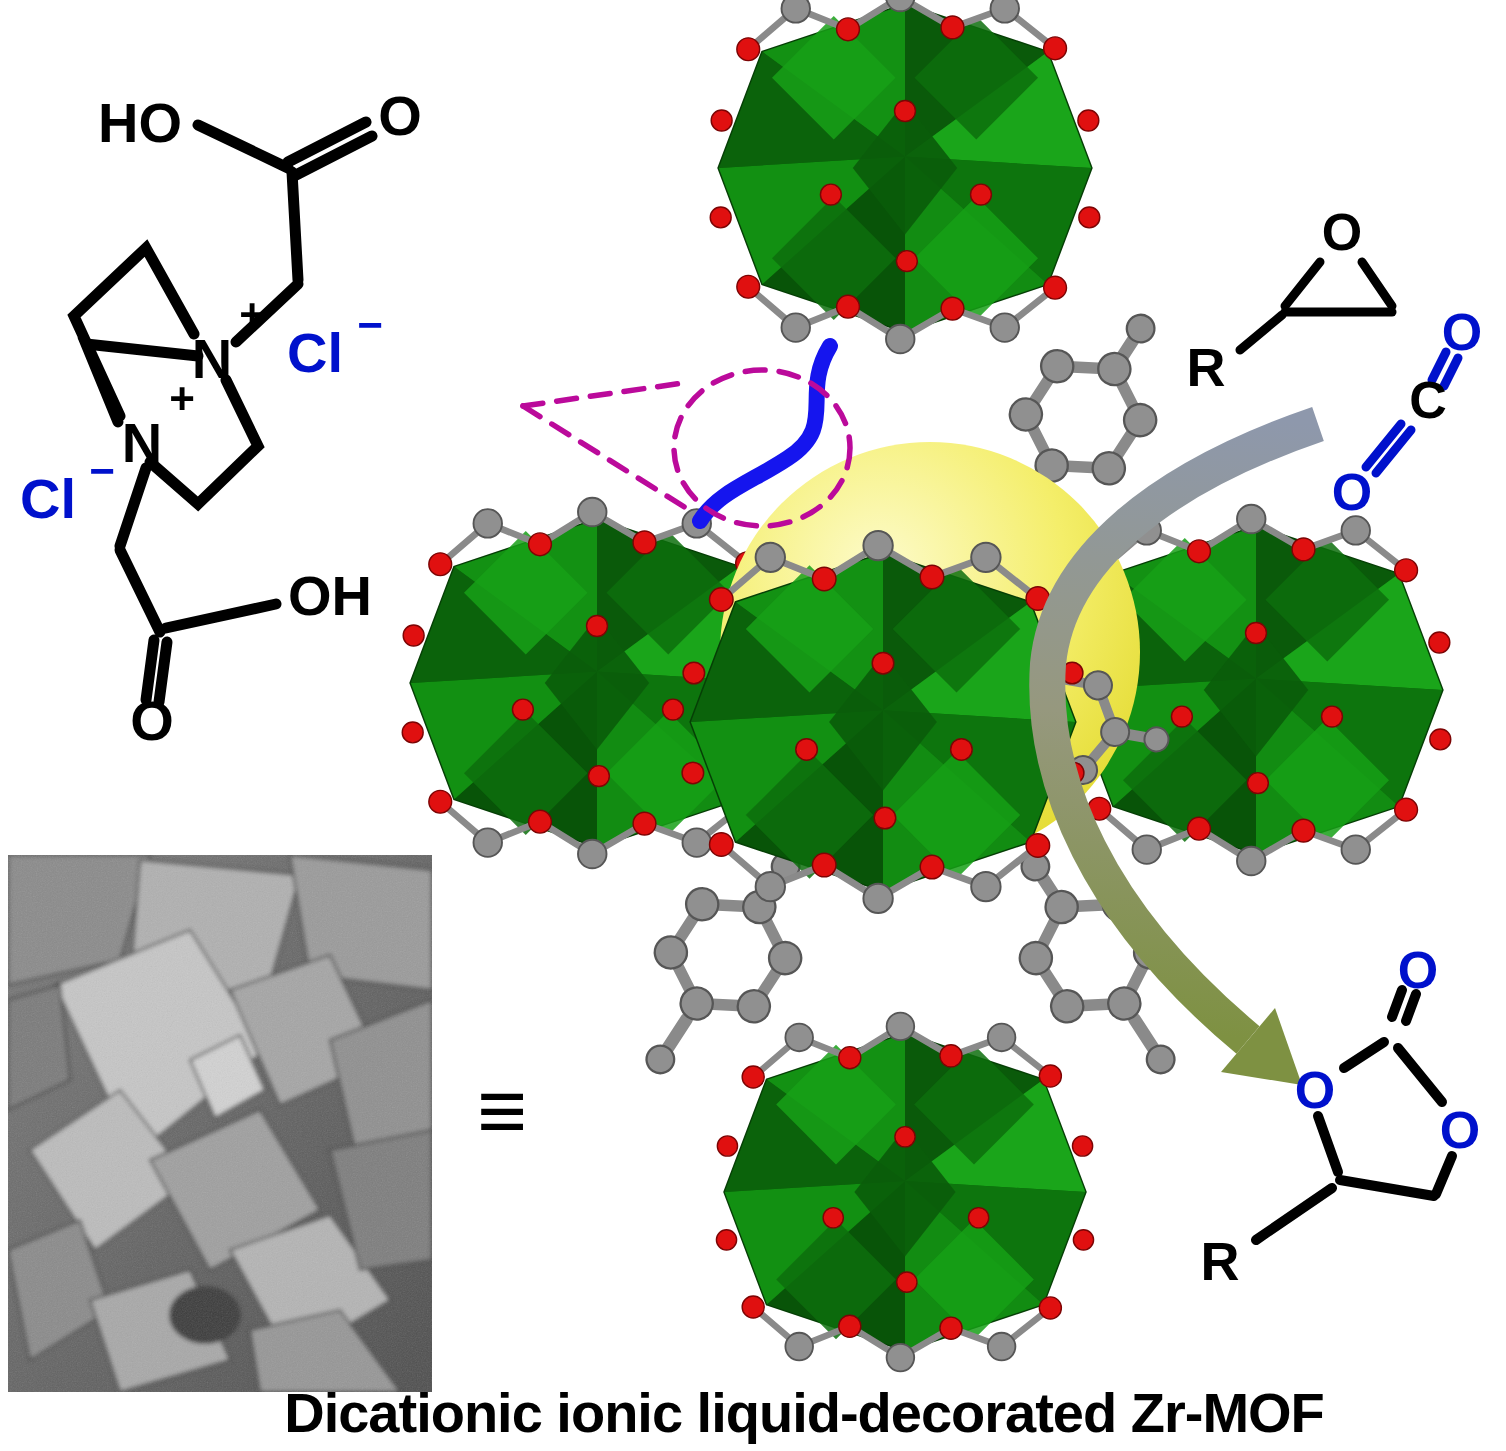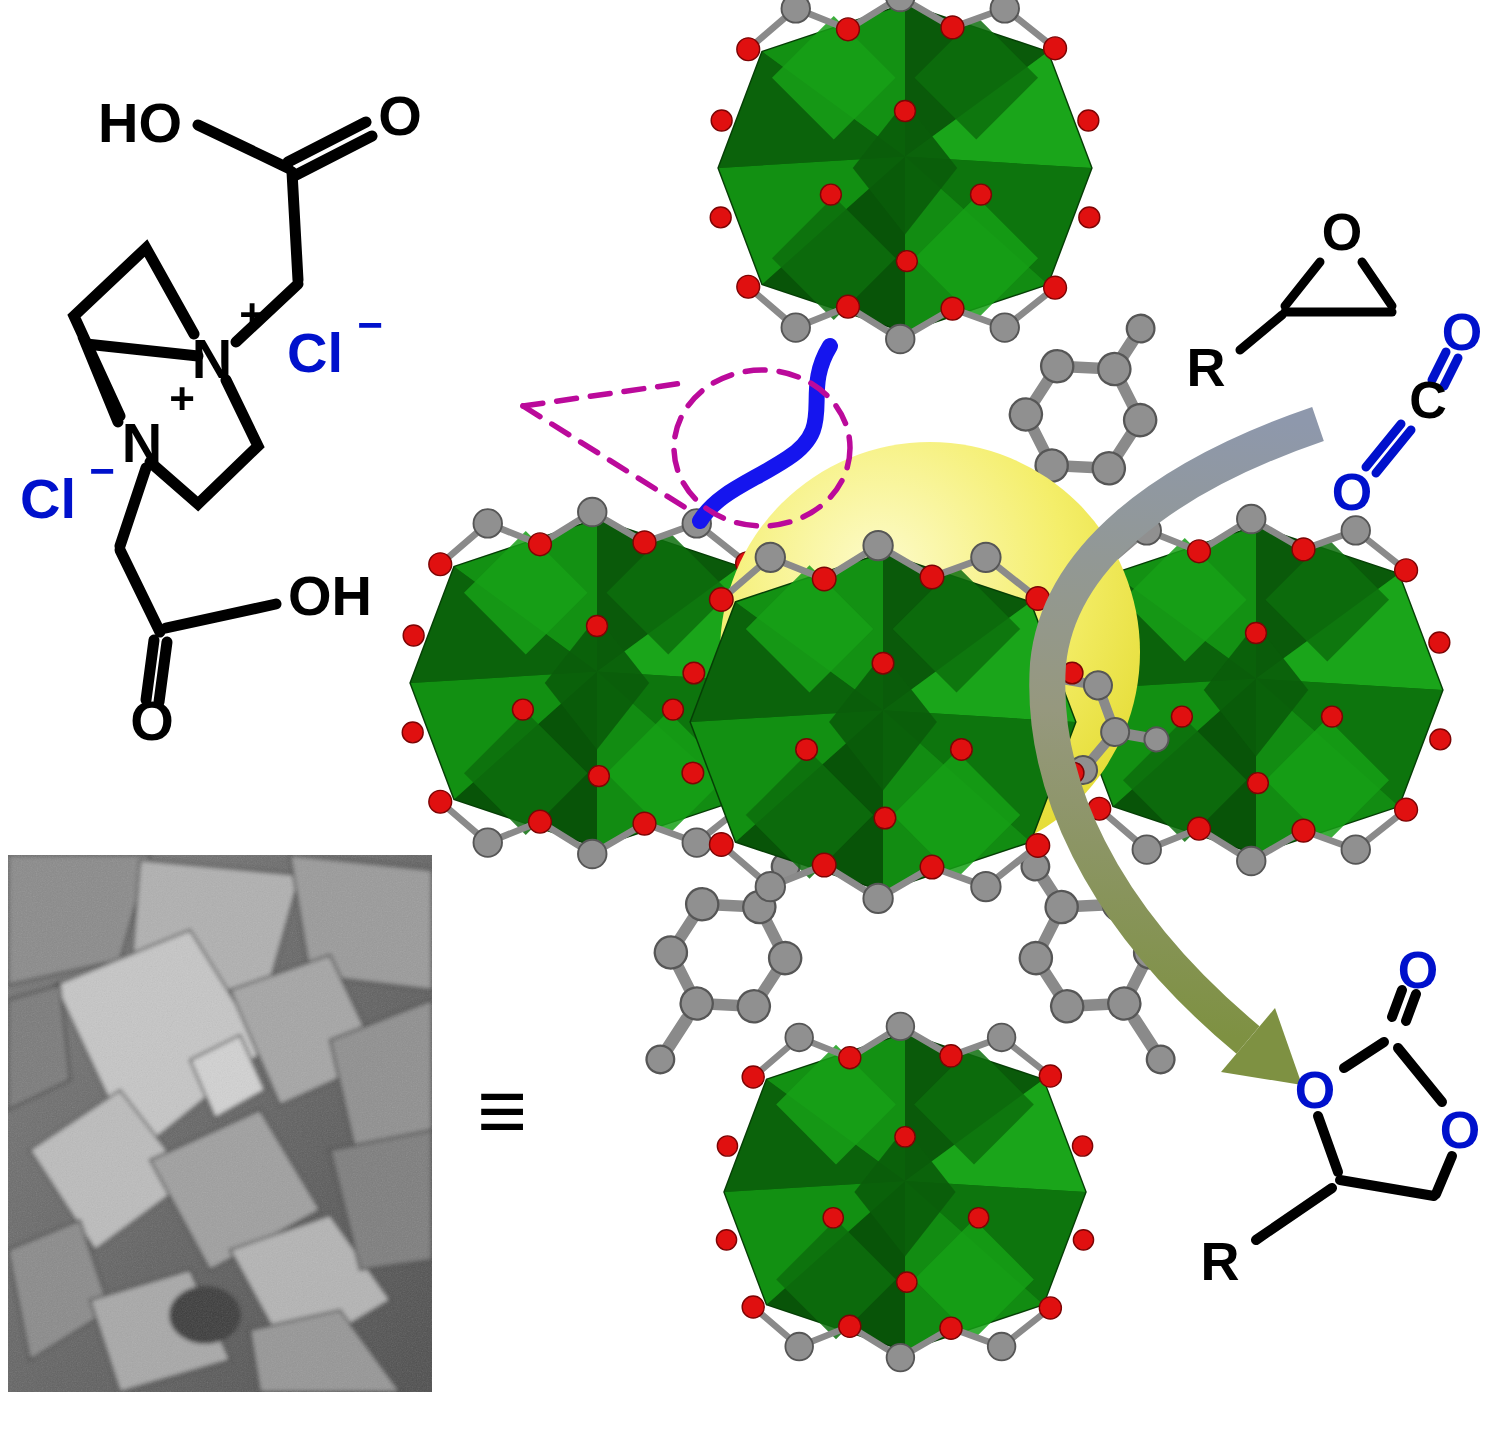--- a/index.html
+++ b/index.html
@@ -227,13 +227,14 @@
     </g>
     <text x="1418" y="988" font-size="52" text-anchor="middle" fill="#0011cc">O</text>
     <text x="1315" y="1108" font-size="52" text-anchor="middle" fill="#0011cc">O</text>
     <text x="1460" y="1148" font-size="52" text-anchor="middle" fill="#0011cc">O</text>
     <text x="1220" y="1280" font-size="54" text-anchor="middle" fill="#000">R</text>
   </g>
 
   <text x="502" y="1140" font-size="86" text-anchor="middle" fill="#000">≡</text>
 </svg>
 
+<div class="caption">Dicationic ionic liquid-decorated Zr-MOF</div>
 </div>
 
 </body></html>

